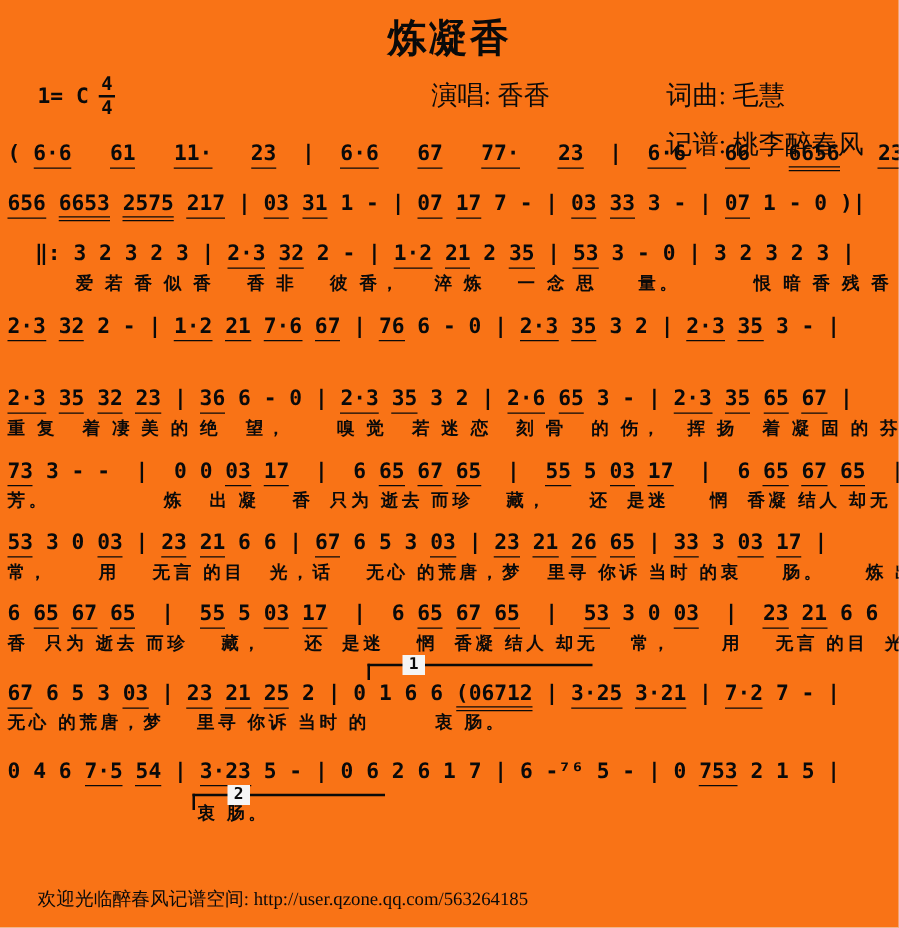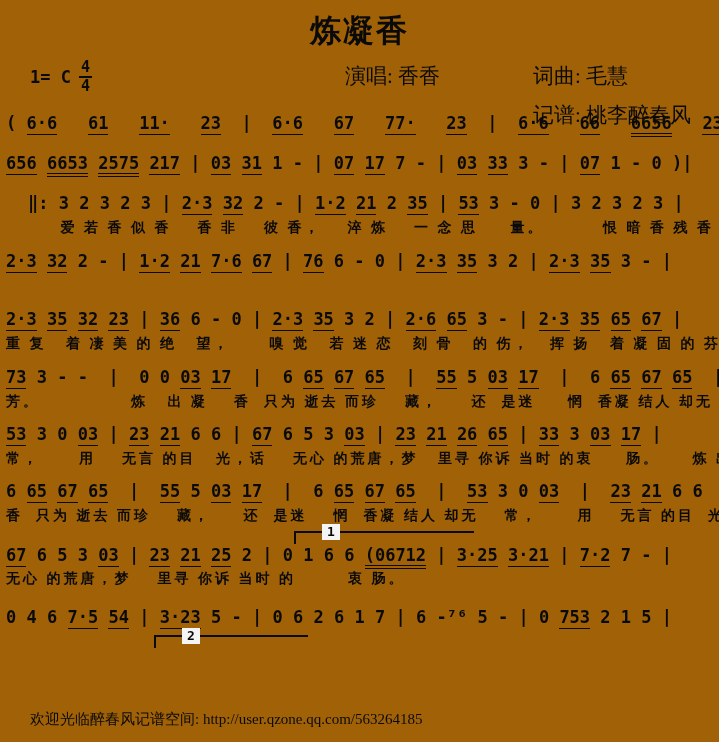--- a/index.html
+++ b/index.html
@@ -1,19 +1,19 @@
 <!DOCTYPE html>
 <html><head>
 <meta charset="utf-8">
 <style>
   html,body{margin:0;padding:0;background:#e9e9e9;}
   .page{
     position:relative;
     width:719px;height:742px;
-    background:#a16207;
+    background:#f97316;
     overflow:hidden;
     font-family:"DejaVu Sans", sans-serif;
     color:#0a0a0a;
   }
   .title{
     position:absolute;top:10px;left:0;width:100%;
     text-align:center;margin:0;
     font-family:"Liberation Serif","DejaVu Serif",serif;
     font-size:31px;font-weight:bold;letter-spacing:2px;
   }
@@ -146,17 +146,18 @@
   </div>
 
   <div class="system s9">
     <div class="notes"><span>0</span> <span>4</span> <span>6</span> <span class="u1">7·5</span> <span class="u1">54</span> <span>|</span> <span class="u1">3·23</span> <span>5</span> <span>-</span> <span>|</span> <span>0</span> <span>6</span> <span>2</span> <span>6</span> <span>1</span> <span>7</span> <span>|</span> <span>6</span> <span>-⁷⁶</span> <span>5</span> <span>-</span> <span>|</span> <span>0</span> <span class="u1">753</span> <span>2</span> <span>1</span> <span>5</span> <span>|</span></div>
   </div>
 
   <div class="system s10">
     <div class="volta volta-2">
       <span class="vlabel">2</span>
     </div>
+    <div class="lyrics">衷 肠。</div>
   </div>
 
   <div class="footer">欢迎光临醉春风记谱空间: http://user.qzone.qq.com/563264185</div>
 
 </div>
 
 </body></html>

